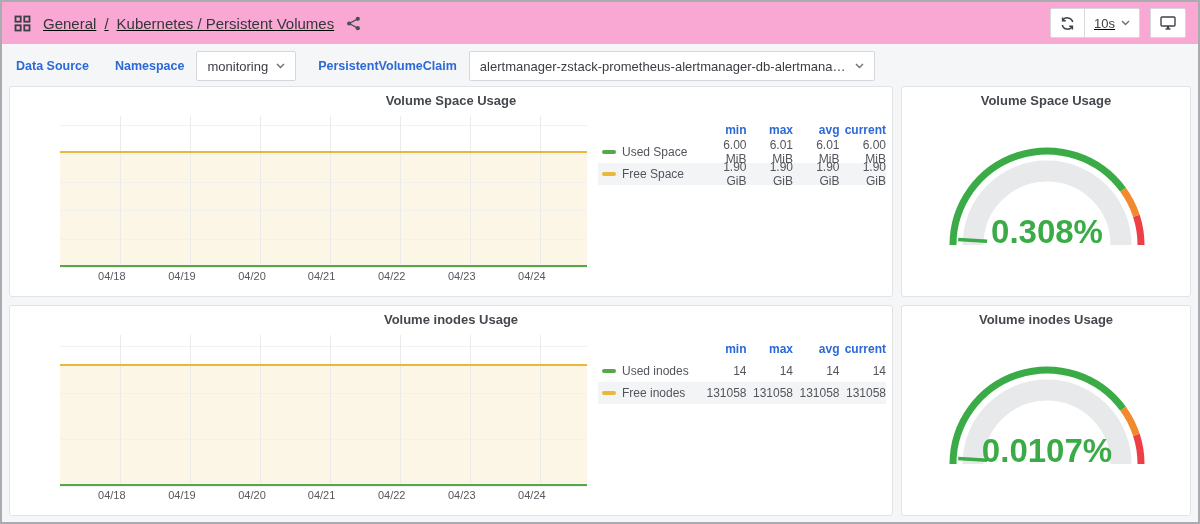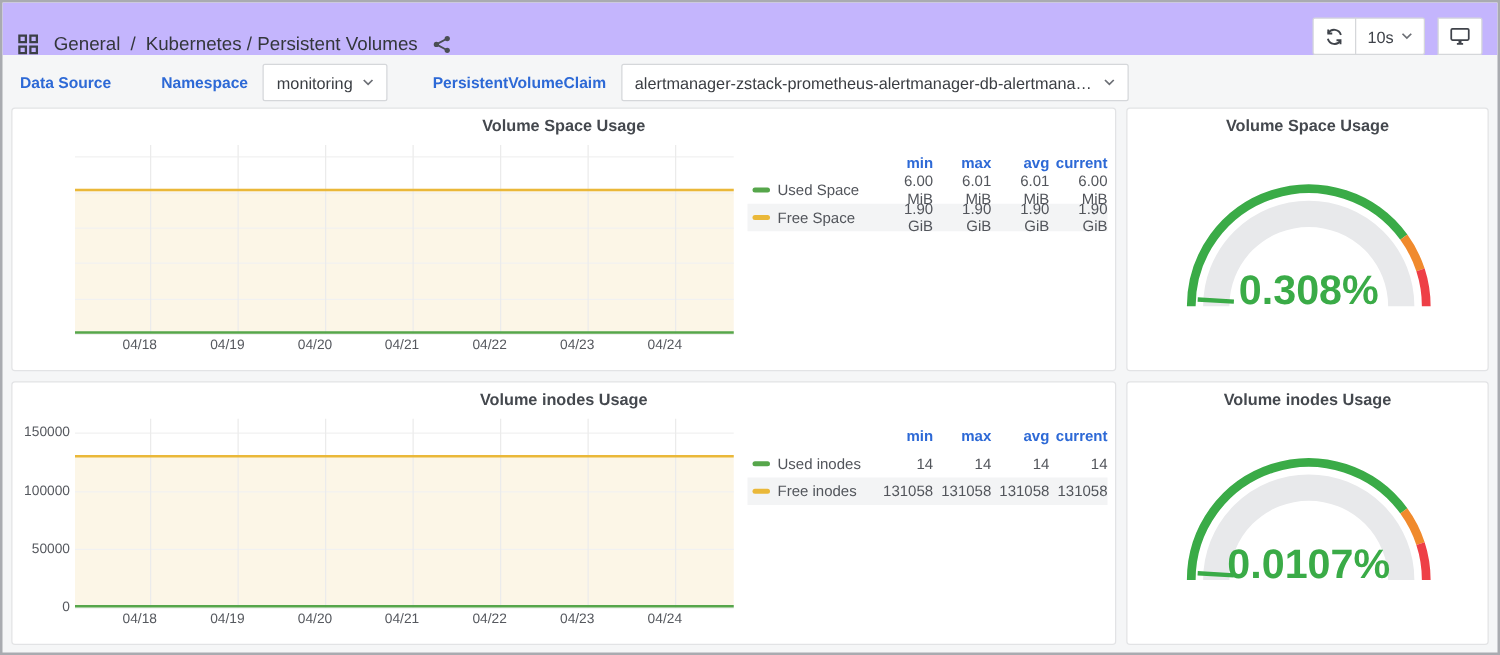--- a/index.html
+++ b/index.html
@@ -1,36 +1,36 @@
 <!DOCTYPE html>
 <html><head>
 <meta charset="utf-8">
 <style>
   * { margin:0; padding:0; box-sizing:border-box; }
   html,body { width:1200px; height:524px; }
   body { font-family:"Liberation Sans", sans-serif; background:#f5f6f7; }
   .window { width:1200px; height:524px; border:2px solid #a9abb0; background:#f5f6f7; overflow:hidden; }
 
   
-  .navbar { height:42px; background:#c4b5fd; display:flex; align-items:flex-end; padding:0 12px; }
+  .navbar { height:42px; background:#f9a8d4; display:flex; align-items:center; padding:0 12px;text-decoration:underline; }
   .crumb-wrap { display:flex; align-items:center; gap:8px; font-size:15px; color:#33363b; }
   .crumb-wrap .sep { color:#33363b; }
   .nav-spacer { flex:1; }
   .btn { height:30px; border:1px solid #d5d7da; background:#fff; display:inline-flex; align-items:center; gap:6px; padding:0 9px; font-size:13px; color:#3f434a; cursor:pointer; }
   .btn-group { display:inline-flex; margin-left:10px; }
   .btn-group .btn + .btn { margin-left:-1px; }
   .btn-group .btn:first-child { border-radius:2px 0 0 2px; }
   .btn-group .btn:last-child { border-radius:0 2px 2px 0; }
   .btn.single { border-radius:2px; }
   .tz { color:#ed6418; font-weight:bold; font-size:11.5px; }
   .caret { width:9px; height:6px; display:inline-block; }
   svg.icon { display:block; }
 
   
-  .submenu { display:flex; align-items:center; padding:7px 10px 5px 10px; gap:32px; }
+  .submenu { display:flex; align-items:center; padding:7px 10px 5px 10px; gap:18px; }
   .var-group { display:flex; align-items:center; gap:8px; }
   .var-label { color:#2d69d6; font-weight:bold; font-size:12.5px; padding:0 4px; }
   .var-value { height:30px; border:1px solid #d5d7da; background:#fff; border-radius:2px; display:flex; align-items:center; gap:8px; padding:0 10px; font-size:13px; color:#3a3d42; cursor:pointer; }
   .var-value.wide { width:406px; }
   .var-value .val-text { white-space:nowrap; overflow:hidden; text-overflow:ellipsis; flex:1; }
 
   
   .dashboard { padding:0 7px; }
   .dash-row { display:flex; gap:8px; margin-bottom:8px; }
   .panel { background:#fff; border:1px solid #e2e3e5; border-radius:3px; position:relative; }
@@ -213,26 +213,20 @@
             <path d="M 196.05 74.75 A 94 94 0 0 1 209.40 100.95" fill="none" stroke="#f08a2d" stroke-width="7"></path>
             <path d="M 209.40 100.95 A 94 94 0 0 1 214.00 130.00" fill="none" stroke="#ee3f47" stroke-width="7"></path>
             <line x1="60.11191209468799" y1="126.33708762790859" x2="31.16600294045385" y2="124.56667998139774" stroke="#3aab47" stroke-width="3.5"></line>
             <text x="120" y="128" text-anchor="middle" fill="#3aab47" class="gauge-value">0.308%</text>
           </svg>
       </div>
     </div>
     <div class="dash-row">
       <div class="panel chart-panel">
         <div class="panel-title">Volume inodes Usage</div>
-        <div class="y-labels">
-            <div class="y-label" style="top: 5.18519px;">150000</div>
-            <div class="y-label" style="top: 51.7901px;">100000</div>
-            <div class="y-label" style="top: 98.3951px;">50000</div>
-            <div class="y-label" style="top: 145px;">0</div>
-          </div>
         <div class="plot">
             <div class="series-fill" style="top: 28.841px;"></div>
             <div class="gridline-h" style="top: 11.1852px;"></div>
             <div class="gridline-h" style="top: 57.7901px;"></div>
             <div class="gridline-h" style="top: 104.395px;"></div>
             <div class="gridline-h" style="top: 151px;"></div>
             <div class="gridline-v" style="left: 60.078px;"></div>
             <div class="gridline-v" style="left: 130.169px;"></div>
             <div class="gridline-v" style="left: 200.26px;"></div>
             <div class="gridline-v" style="left: 269.824px;"></div>

